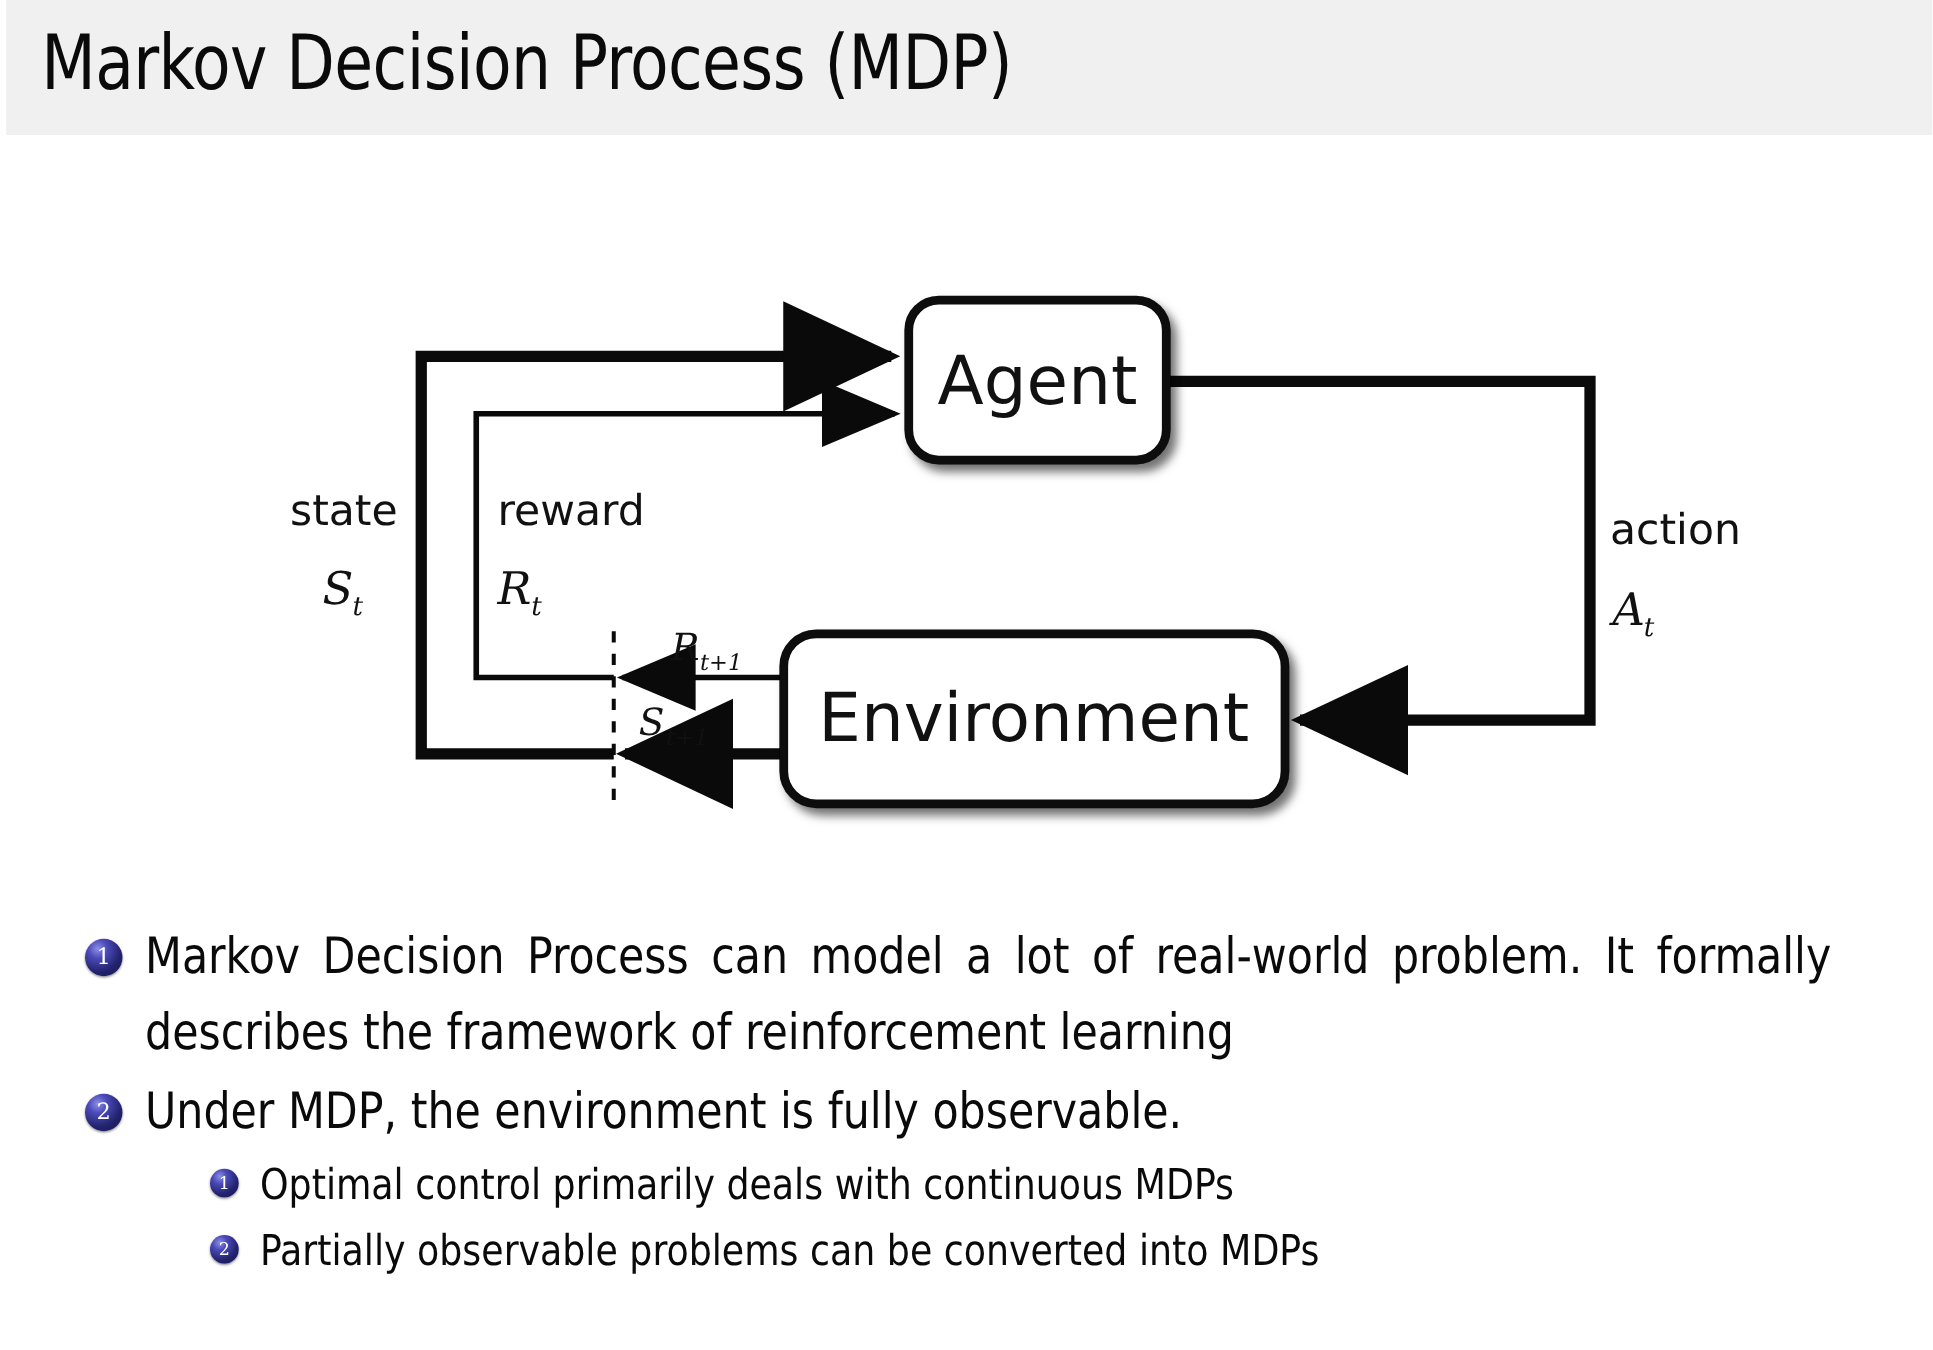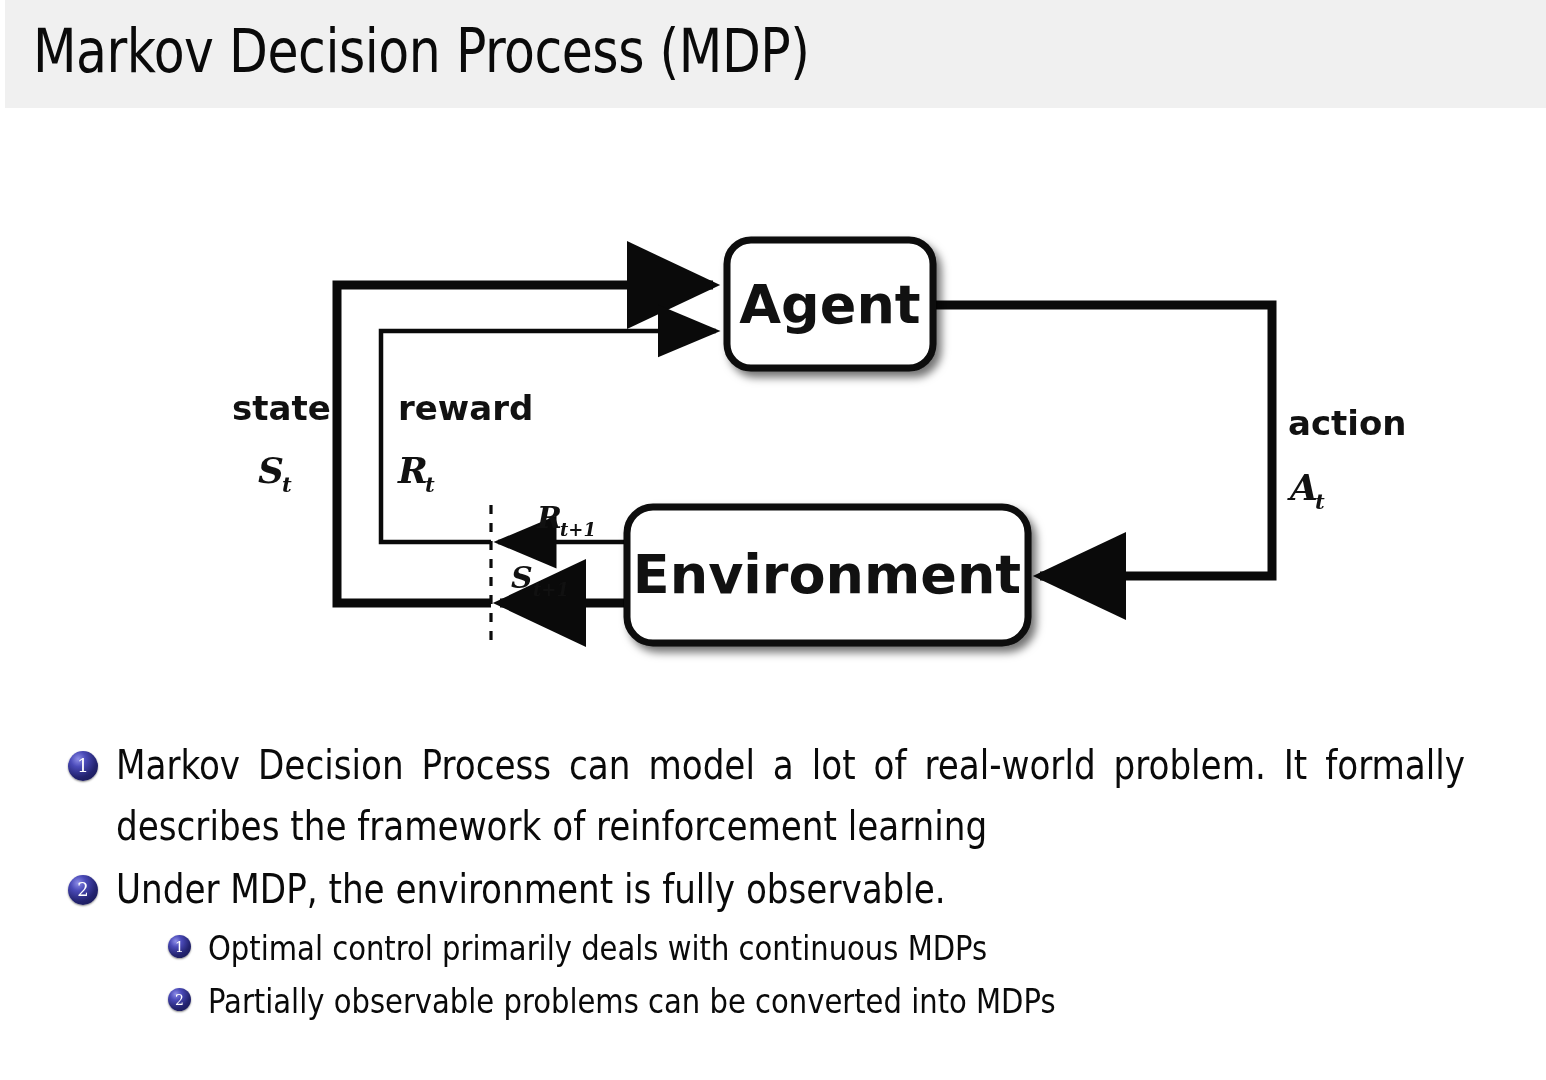--- a/index.html
+++ b/index.html
@@ -47,21 +47,20 @@
     transform-origin: left top;
   }
 
   
   .diagram-wrap {
     position: absolute;
     left: 0;
     top: 140px;
     width: 1364px;
     height: 560px;
-    font-weight: bold;
   }
   .diagram-svg { display: block; }
 
   .box-label {
     font-family: "DejaVu Sans", "Liberation Sans", sans-serif;
     font-size: 54px;
     fill: #111111;
   }
   .side-label {
     font-family: "DejaVu Sans", "Liberation Sans", sans-serif;

